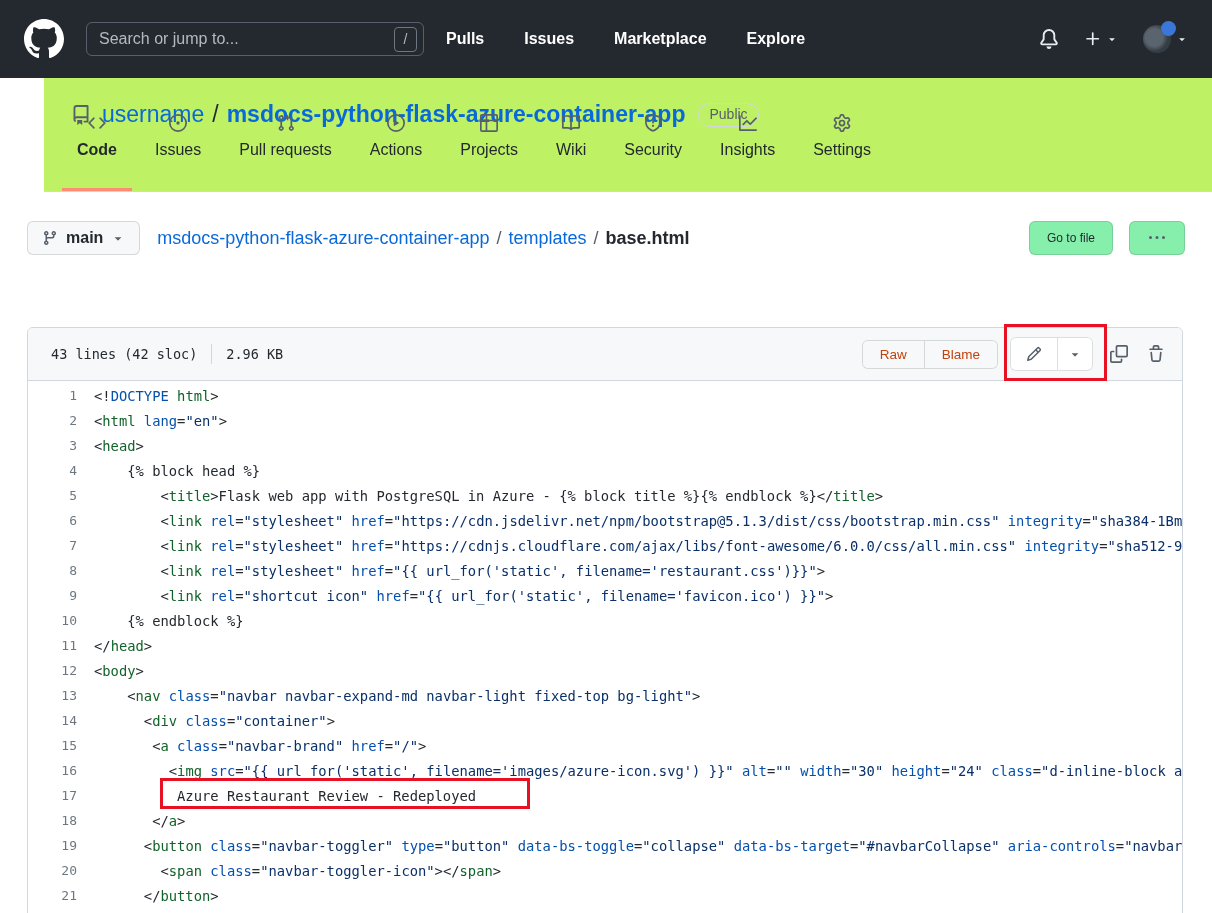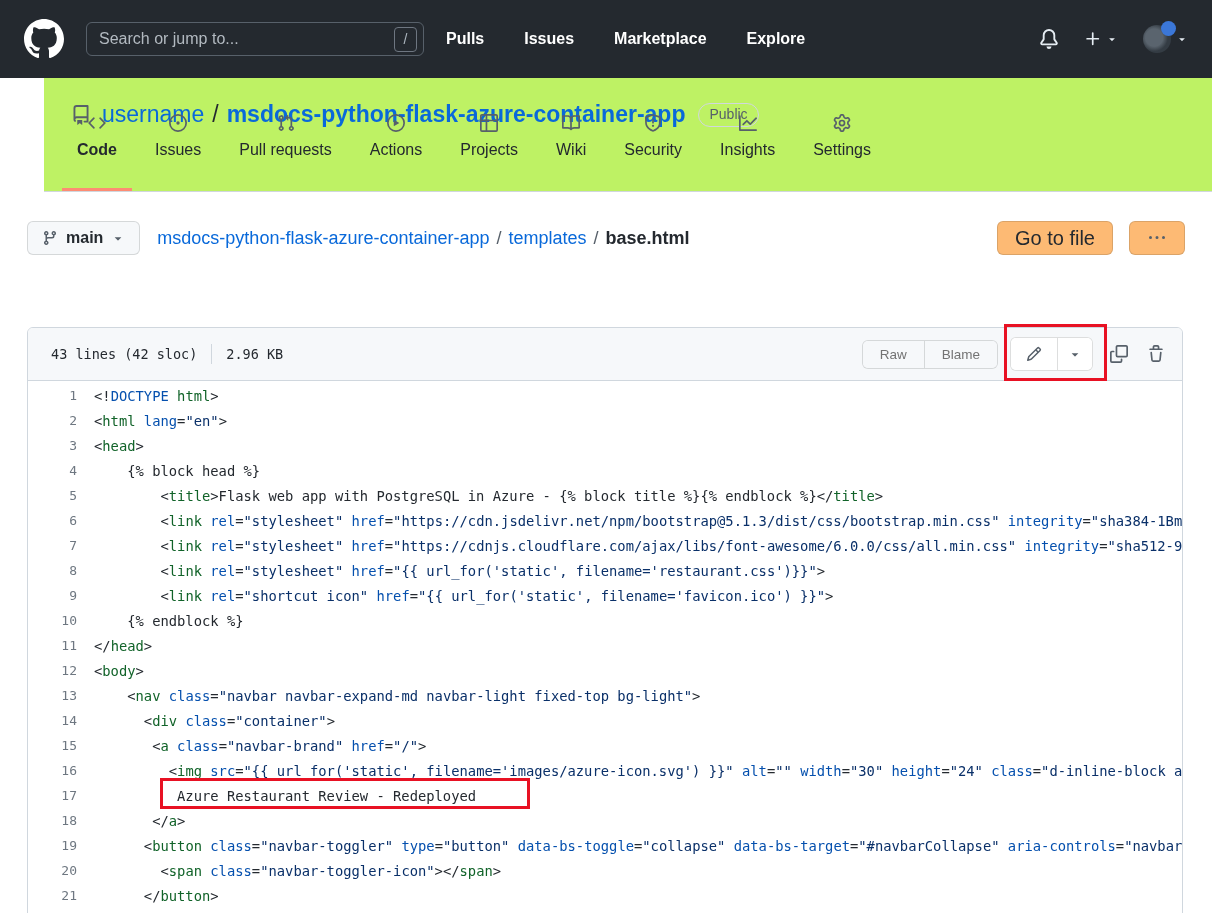--- a/index.html
+++ b/index.html
@@ -50,36 +50,36 @@
     border:1px solid rgba(27,31,36,.15);border-radius:6px;font-size:16px;color:#24292f;
     font-family:inherit;cursor:pointer;}
   .branch-icon{color:var(--muted);display:flex;}
   .branch-name{font-weight:600;}
   .muted-caret{color:var(--muted);display:flex;}
   .breadcrumb{margin-left:17px;font-size:18px;color:var(--muted);display:flex;align-items:center;}
   .breadcrumb a{color:var(--link);text-decoration:none;cursor:pointer;}
   .bc-sep{margin:0 7px;color:var(--muted);}
   .bc-file{font-weight:600;color:#24292f;}
   .bc-right{margin-left:auto;display:flex;gap:16px;}
-  .btn{height:34px;padding:0 17px;font-size:20px;font-weight:500;background:#fdba74;color:#24292f;
+  .btn{height:34px;padding:0 17px;font-size:12px;font-weight:500;background:#86efac;color:#24292f;
     border:1px solid rgba(27,31,36,.15);border-radius:6px;font-family:inherit;cursor:pointer;}
   .kebab{padding:0 19px;color:var(--muted);display:flex;align-items:center;}
 
   
   .file-box{position:absolute;left:27px;top:327px;width:1156px;height:592px;border:1px solid var(--border);
     border-radius:6px;overflow:hidden;background:#fff;}
   .file-header{height:53px;background:#f6f8fa;border-bottom:1px solid var(--border);
     display:flex;align-items:center;padding:0 17px;}
   .mono{font-family:"DejaVu Sans Mono",monospace;}
   .meta{font-size:13.5px;color:#24292f;}
   .meta-first{margin-left:6px;}
   .vdiv{width:1px;height:20px;background:var(--border);margin:0 14px;}
   .fh-right{margin-left:auto;display:flex;align-items:center;}
   .btn-group{display:flex;border:1px solid rgba(27,31,36,.15);border-radius:6px;overflow:hidden;background:#f6f8fa;}
-  .bg-btn{padding:6px 17px;font-size:13.5px;font-weight:500;color:#737373;background:#f6f8fa;border:none;
+  .bg-btn{padding:6px 17px;font-size:13.5px;font-weight:500;color:#c2410c;background:#f6f8fa;border:none;
     border-left:1px solid rgba(27,31,36,.15);font-family:inherit;cursor:pointer;}
   .bg-btn:first-child{border-left:none;}
   .edit-group{margin-left:12px;background:#fff;}
   .edit-group .bg-btn{background:#fff;color:var(--muted);display:flex;align-items:center;padding:8px 15px;}
   .edit-group .caret-btn{padding:8px 10px;}
   .fh-icon{color:var(--muted);margin-left:17px;display:flex;cursor:pointer;}
   .fh-icon + .fh-icon{margin-left:19px;}
 
   
   .code-body{padding-top:2px;}

